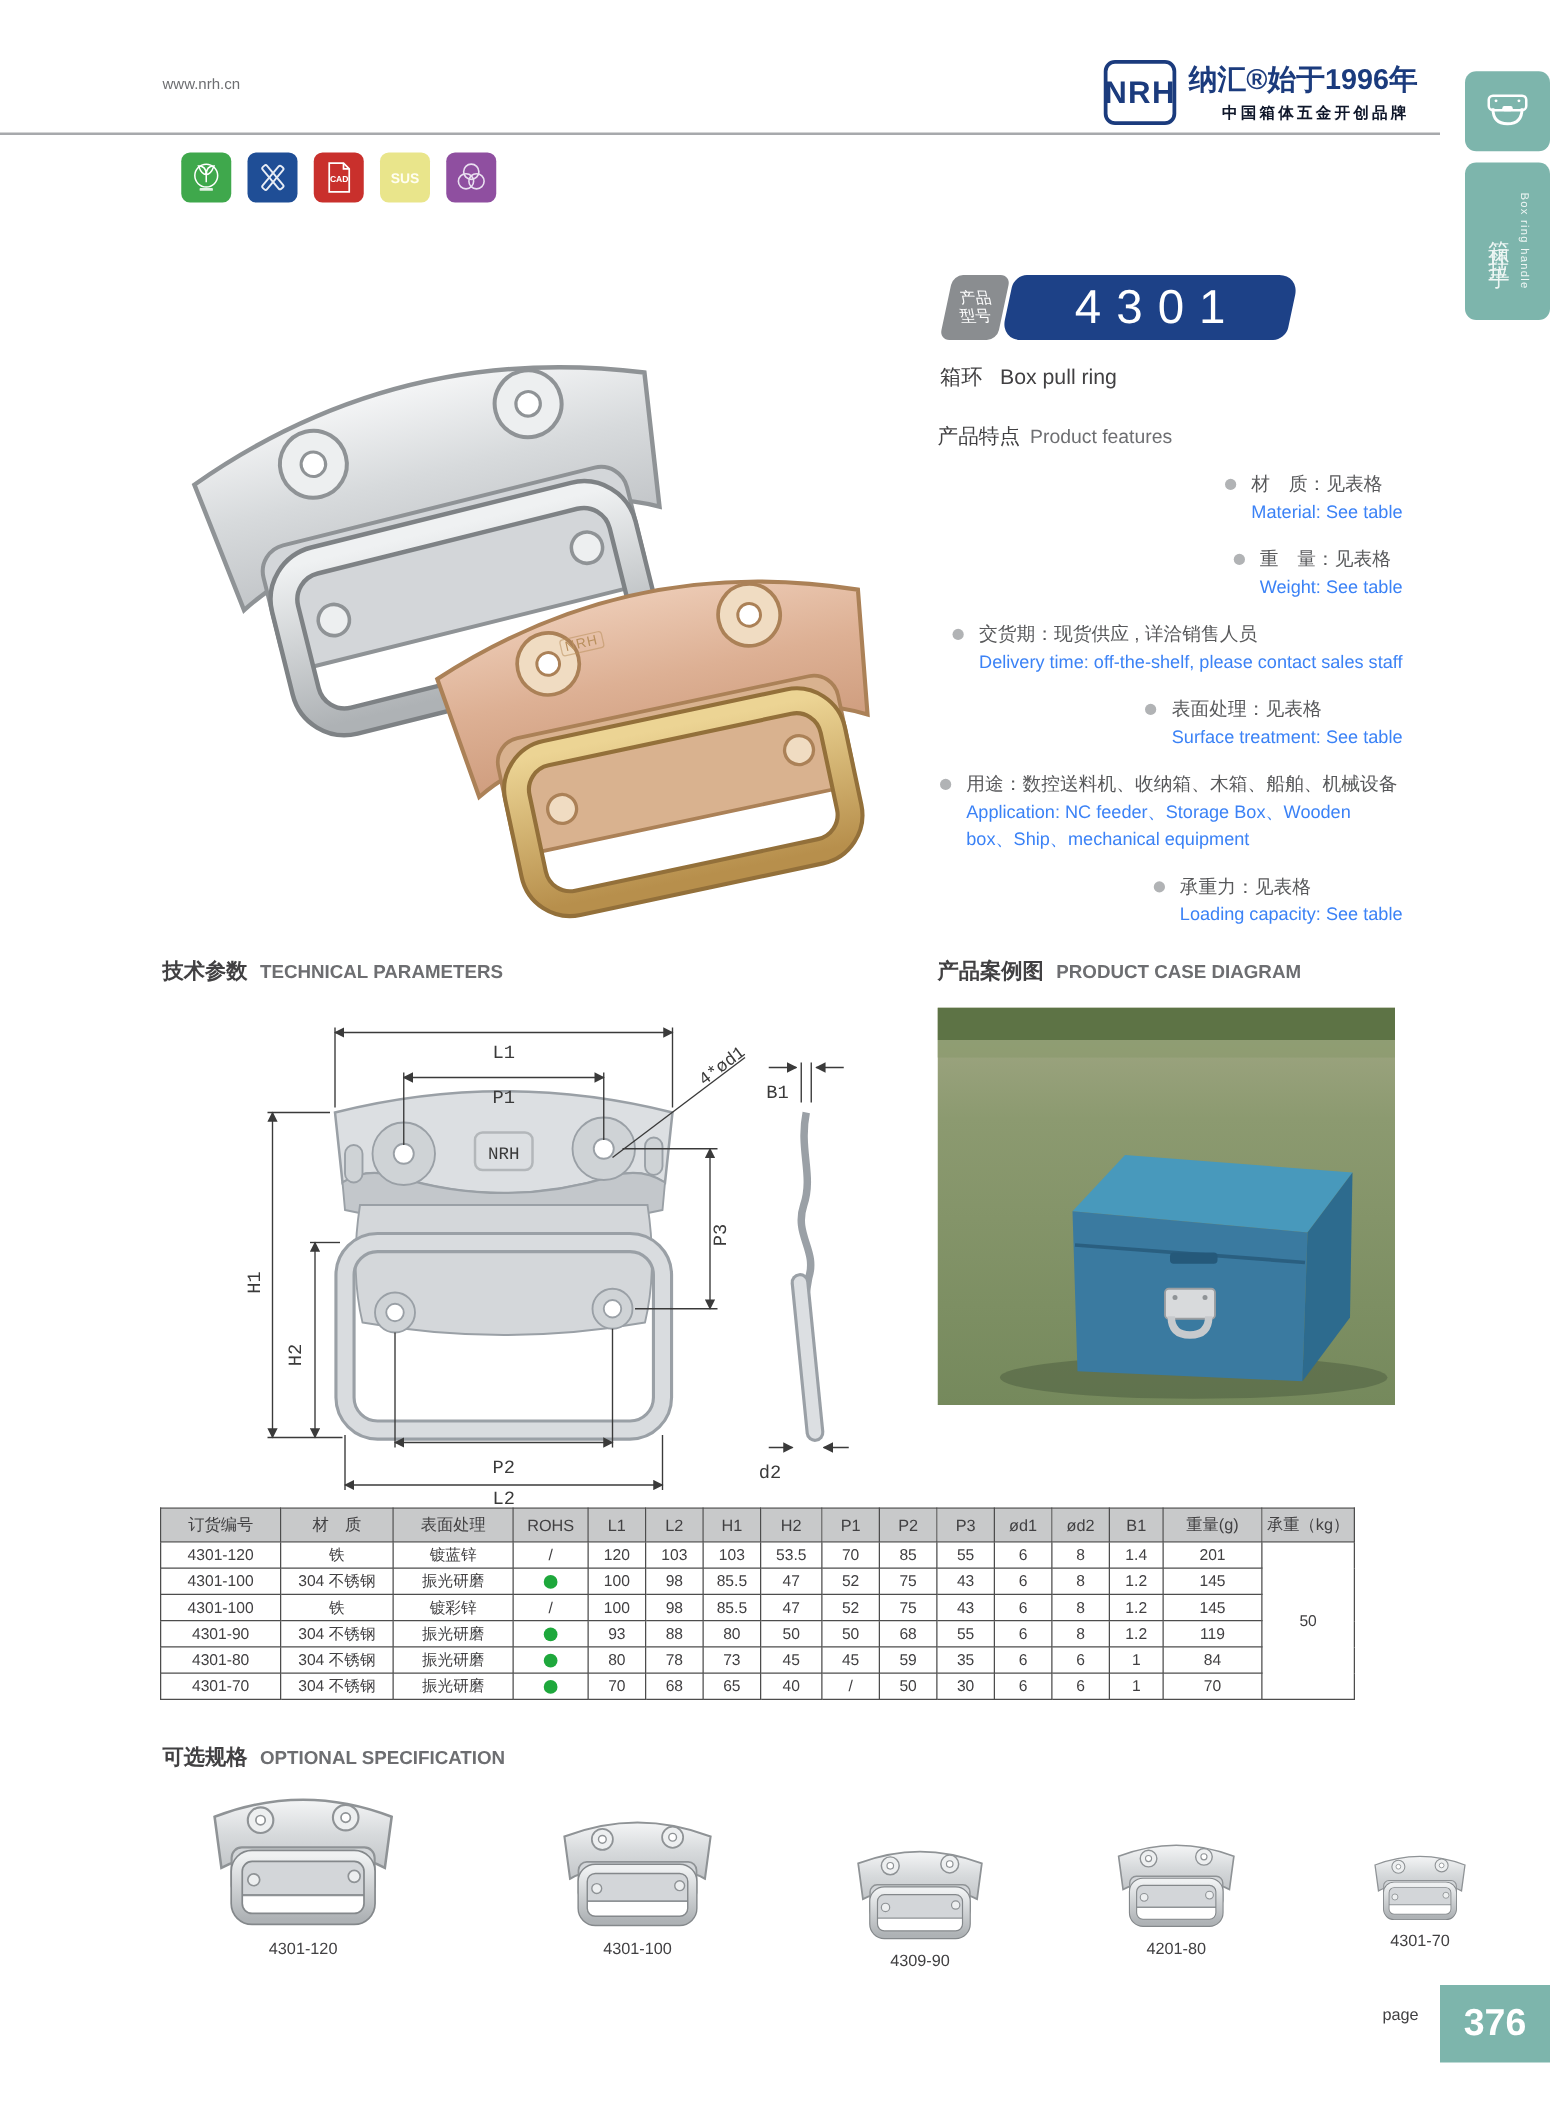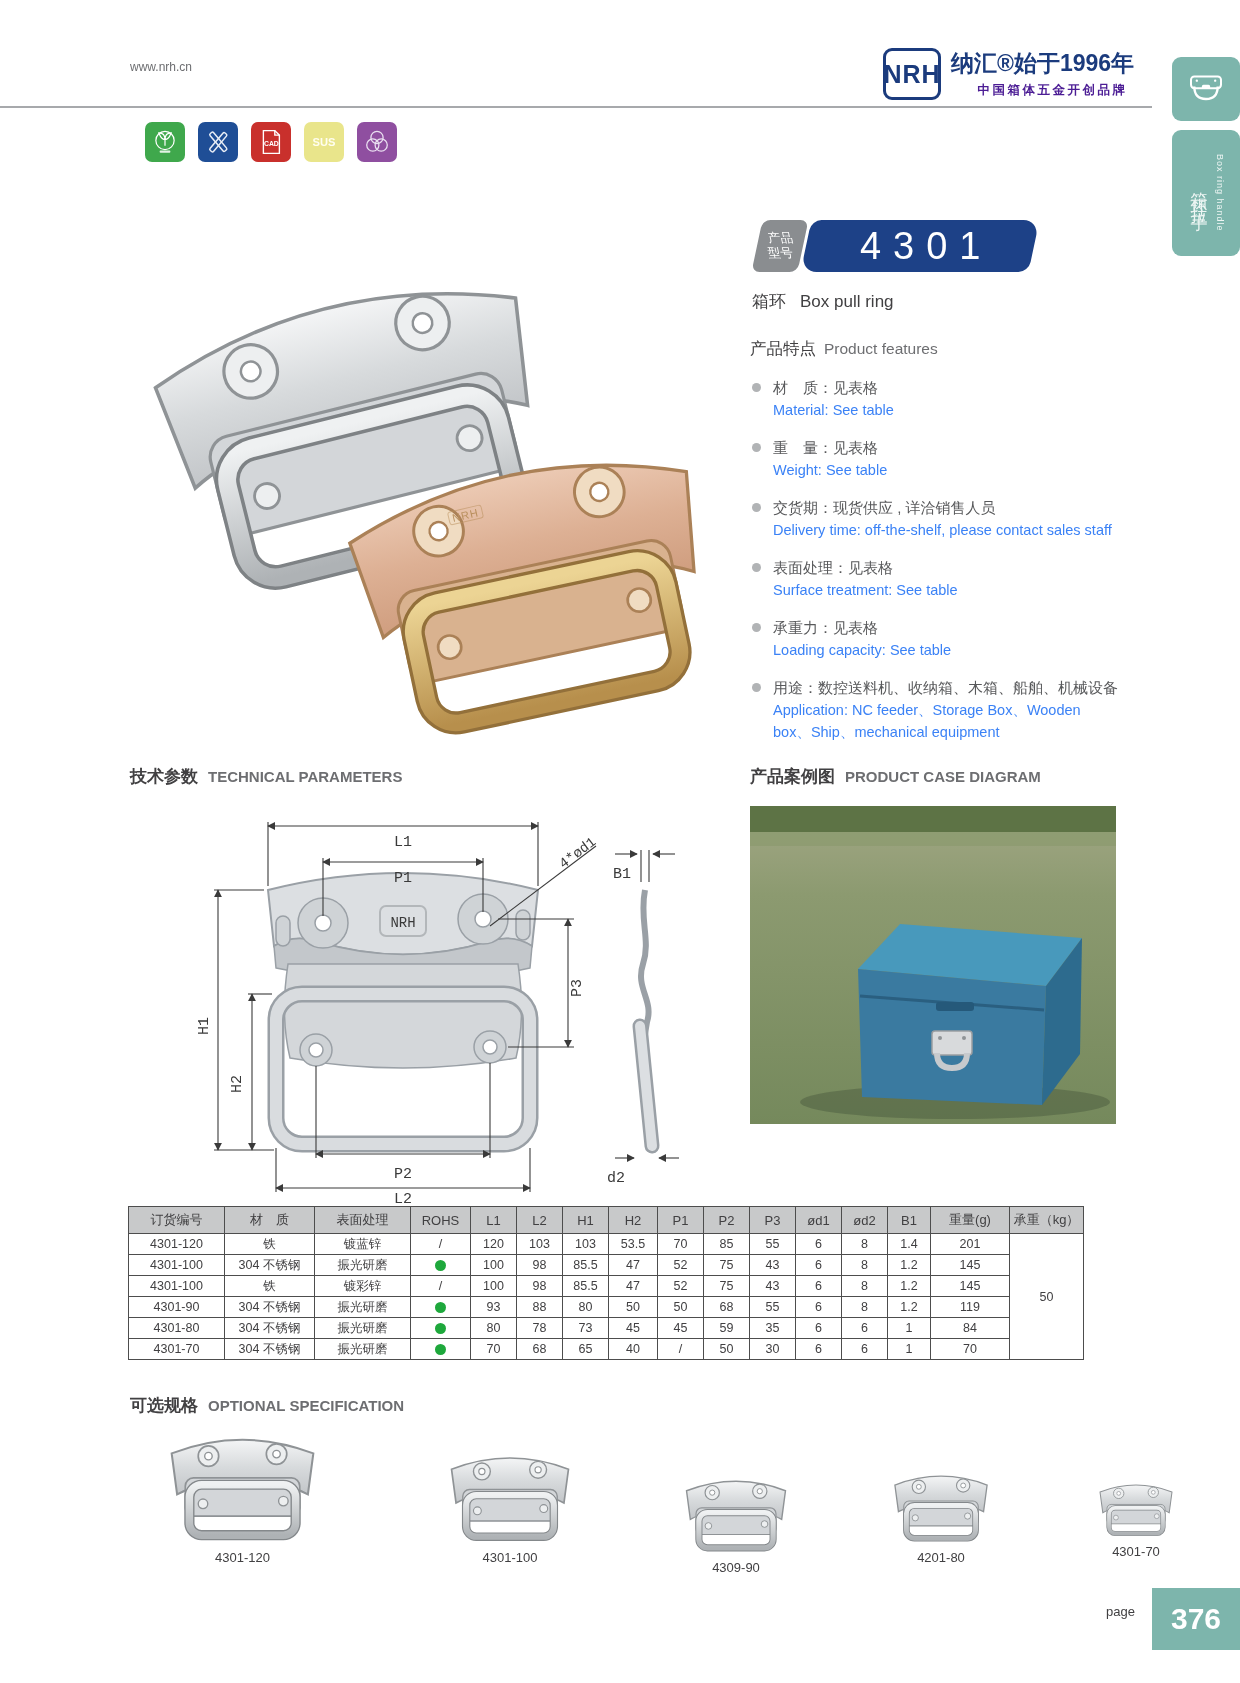--- a/index.html
+++ b/index.html
@@ -7,21 +7,21 @@
   .page { position:relative; width:1240px; height:1683px; background:#fff; overflow:hidden; }
 
   
   .site-url { position:absolute; left:130px; top:60px; font-size:12px; color:#6d6e71; }
   .header-rule { position:absolute; left:0; top:106px; width:1152px; height:2px; background:#a7a9ac; }
   .logo-block { position:absolute; left:883px; top:48px; display:flex; align-items:flex-start; }
   .logo-box { width:58px; height:52px; border:3px solid #1b3b7d; border-radius:9px; display:flex; align-items:center; justify-content:center; }
   .logo-box span { font-size:25px; font-weight:bold; color:#1b3b7d; letter-spacing:1px; }
   .brand-text { margin-left:10px;text-align:center; }
   .brand-line1 { font-size:23px; font-weight:bold; color:#1b3b7d; white-space:nowrap; }
-  .brand-line2 { font-size:12.5px; font-weight:bold; color:#4c1d95; letter-spacing:2.5px; margin-top:3px; white-space:nowrap;margin-left:20px; }
+  .brand-line2 { font-size:12.5px; font-weight:bold; color:#0f172a; letter-spacing:2.5px; margin-top:3px; white-space:nowrap;margin-left:20px; }
 
   
   .badges { position:absolute; left:145px; top:122px; display:flex; gap:13px; }
   .badge { width:40px; height:40px; border-radius:7px; display:flex; align-items:center; justify-content:center; }
   .badge.green { background:#3fa84c; } .badge.blue { background:#1f4e96; }
   .badge.red { background:#c9302c; } .badge.yellow { background:#e9e58b; }
   .badge.purple { background:#8f4fa0; }
 
   
   .side-tab1 { position:absolute; left:1172px; top:57px; width:68px; height:64px; background:#7db5ac; border-radius:9px; display:flex; align-items:center; justify-content:center; }
@@ -35,21 +35,21 @@
   .model-banner { position:absolute; left:806px; top:220px; width:228px; height:52px; background:#1d4187; border-radius:10px 16px 10px 16px; transform:skewX(-12deg); display:flex; align-items:center; justify-content:center; }
   .model-banner span { transform:skewX(12deg); color:#fff; font-size:38px; letter-spacing:12px; padding-left:12px; }
   .product-name { position:absolute; left:752px; top:290px; font-size:17px; color:#414042; }
   .product-name .en { margin-left:14px; color:#414042; }
 
   
   .features { position:absolute; left:750px; top:338px; width:372px; }
   .features-title { font-size:16.5px; color:#414042; margin-bottom:16px; }
   .features-title .cn { font-weight:normal; }
   .features-title .en { color:#6d6e71; font-size:15.5px; margin-left:8px; font-weight:normal; }
-  .feature { display:flex; margin-bottom:15px; }
+  .feature { display:flex; margin-bottom:15px;justify-content:flex-end; }
   .feature .dot { flex:0 0 auto; width:9px; height:9px; border-radius:50%; background:#b1b3b5; margin:7px 12px 0 2px; }
   .f-cn { font-size:15px; color:#58595b; line-height:23px; }
   .f-en { font-size:14.5px; color:#3b82f6; line-height:22px; }
 
   
   .sec-head { position:absolute; font-size:17px; color:#414042; }
   .sec-head .cn { font-weight:bold; }
   .sec-head .en { color:#6d6e71; font-size:15px; margin-left:10px; font-weight:bold; }
   .sec-tech { left:130px; top:765px; }
   .sec-case { left:750px; top:765px; }
@@ -269,29 +269,29 @@
     <div class="feature">
       <span class="dot"></span>
       <div>
           <div class="f-cn">表面处理：见表格</div>
           <div class="f-en">Surface treatment: See table</div>
         </div>
     </div>
     <div class="feature">
       <span class="dot"></span>
       <div>
-          <div class="f-cn">承重力：见表格</div>
-          <div class="f-en">Loading capacity: See table</div>
+          <div class="f-cn">用途：数控送料机、收纳箱、木箱、船舶、机械设备</div>
+          <div class="f-en">Application: NC feeder、Storage Box、Wooden box、Ship、mechanical equipment</div>
         </div>
     </div>
     <div class="feature">
       <span class="dot"></span>
       <div>
-          <div class="f-cn">用途：数控送料机、收纳箱、木箱、船舶、机械设备</div>
-          <div class="f-en">Application: NC feeder、Storage Box、Wooden box、Ship、mechanical equipment</div>
+          <div class="f-cn">承重力：见表格</div>
+          <div class="f-en">Loading capacity: See table</div>
         </div>
     </div>
   </div>
 
   <div class="sec-head sec-tech">
     <span class="cn">技术参数</span><span class="en">TECHNICAL PARAMETERS</span>
   </div>
   <div class="sec-head sec-case">
     <span class="cn">产品案例图</span><span class="en">PRODUCT CASE DIAGRAM</span>
   </div>

